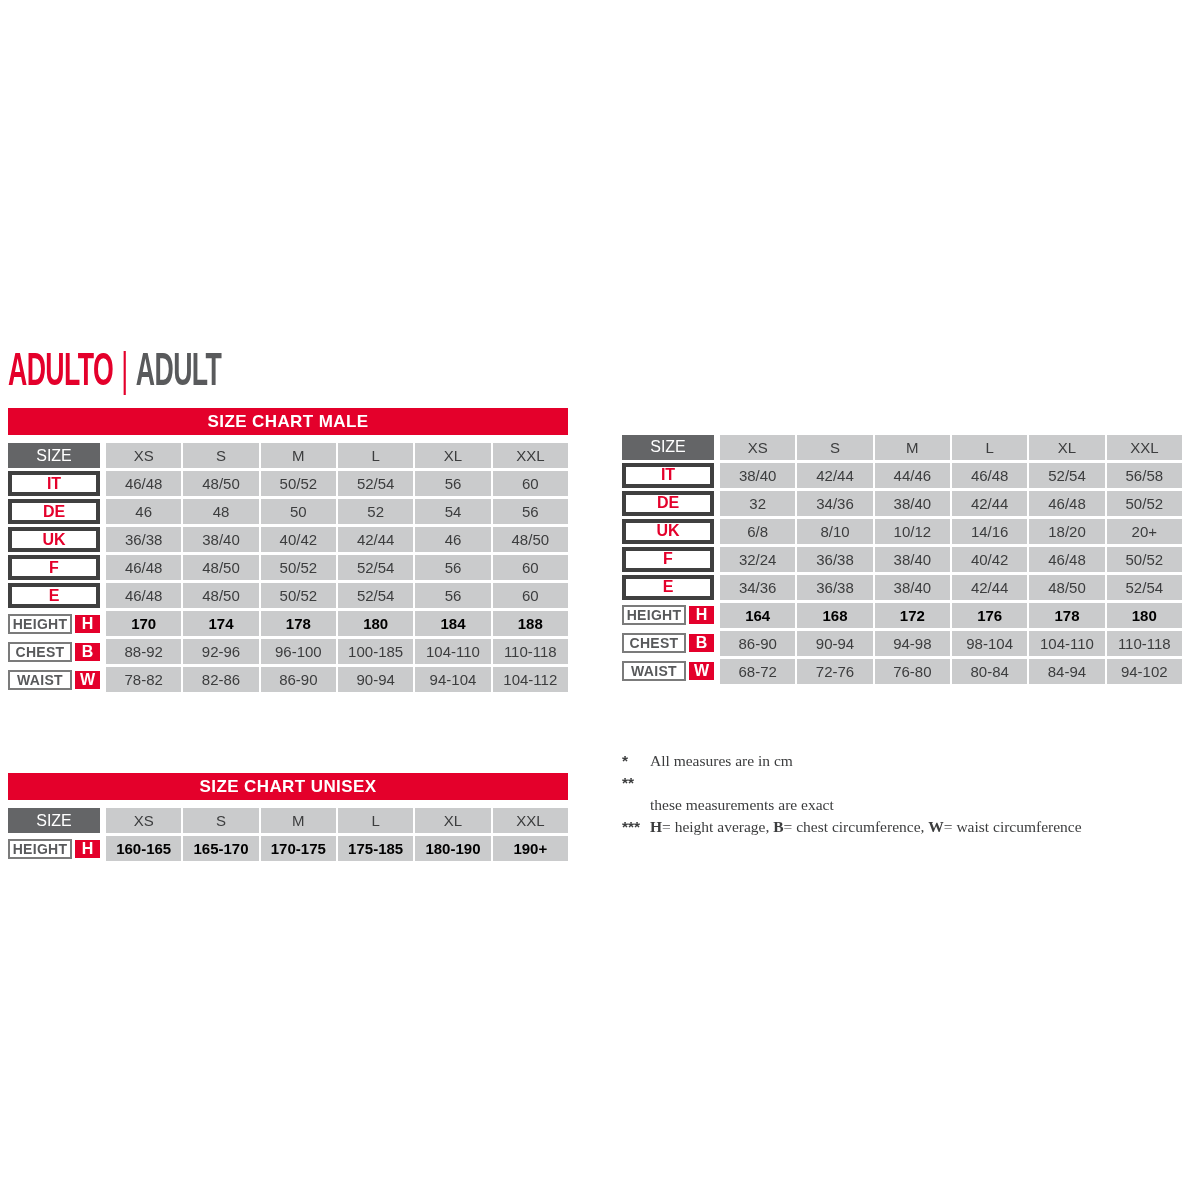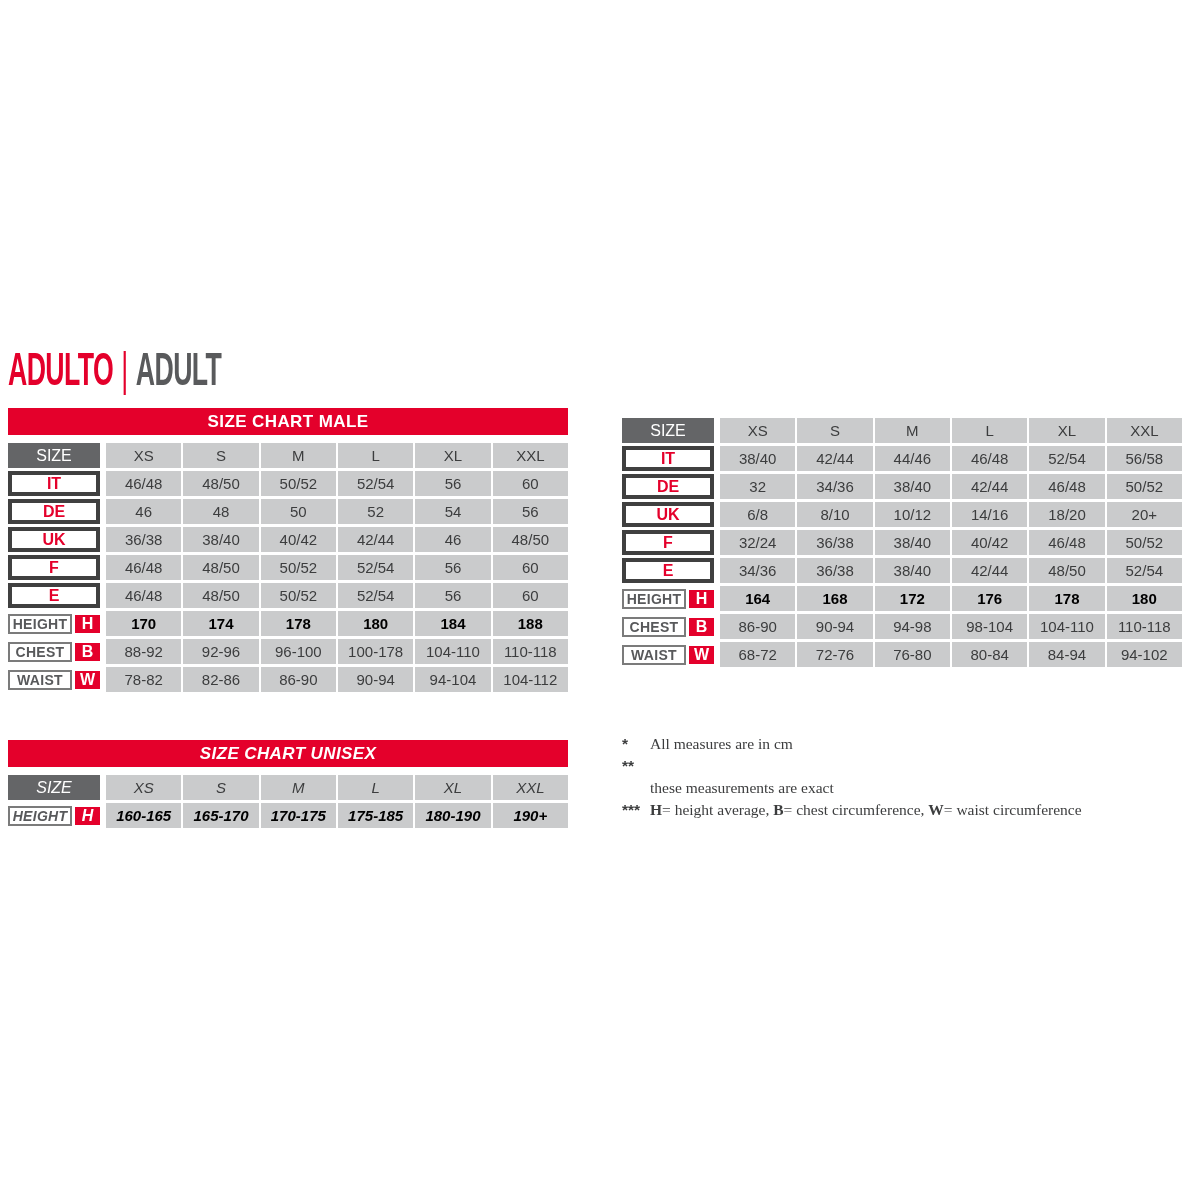--- a/index.html
+++ b/index.html
@@ -50,21 +50,21 @@
   .measure-label { display: flex; gap: 3px; background: transparent; }
   .measure-name {
     flex: 1 1 auto; background: #ffffff; border: 2px solid #7b7b7b;
     color: #58595b; font-size: 14px; font-weight: bold; letter-spacing: 0.3px;
   }
   .letter-box {
     width: 25px; flex: none; background: #e4002b;
     color: #ffffff; font-size: 16px; font-weight: bold;
   }
   .measure-block { margin-top: 3px; }
-  .unisex-table { margin-top: 48px; font-style: italic; }
+  .unisex-table { margin-top: 81px; }
 
   
   .footnotes { margin-top: 66px; color: #3c3d3e; font-size: 15.5px; line-height: 22px; }
   .fn { display: flex; }
   .fn-marker { width: 28px; flex: none; font-weight: bold; }
   .fn-text { flex: 1; font-family: Liberation Serif, serif; }
   .fn b { font-weight: bold; }
 </style>
 </head>
 <body>
@@ -150,21 +150,21 @@
                   <div class="cell data-cell bold">188</div>
                 </div>
                 <div class="t-row">
                   <div class="label-cell measure-label">
                     <div class="measure-name">CHEST</div>
                     <div class="letter-box">B</div>
                   </div>
                   <div class="cell data-cell">88-92</div>
                   <div class="cell data-cell">92-96</div>
                   <div class="cell data-cell">96-100</div>
-                  <div class="cell data-cell">100-178</div>
+                  <div class="cell data-cell">100-185</div>
                   <div class="cell data-cell">104-110</div>
                   <div class="cell data-cell">110-118</div>
                 </div>
                 <div class="t-row">
                   <div class="label-cell measure-label">
                     <div class="measure-name">WAIST</div>
                     <div class="letter-box">W</div>
                   </div>
                   <div class="cell data-cell">78-82</div>
                   <div class="cell data-cell">82-86</div>

